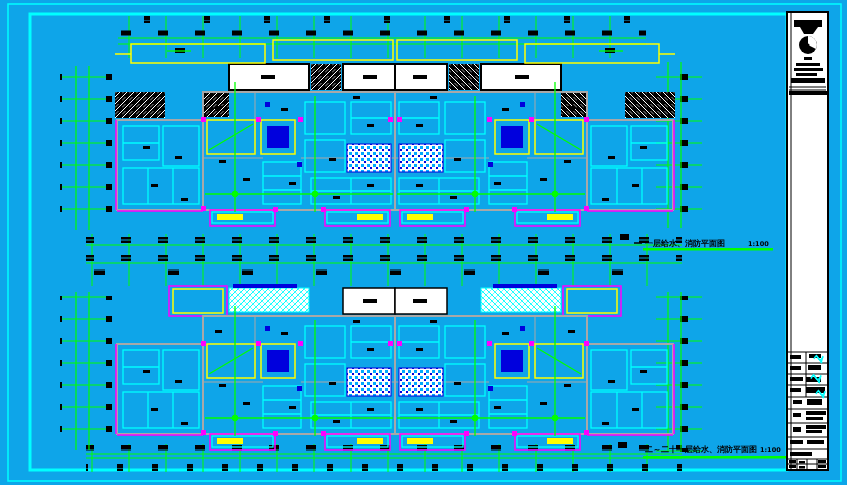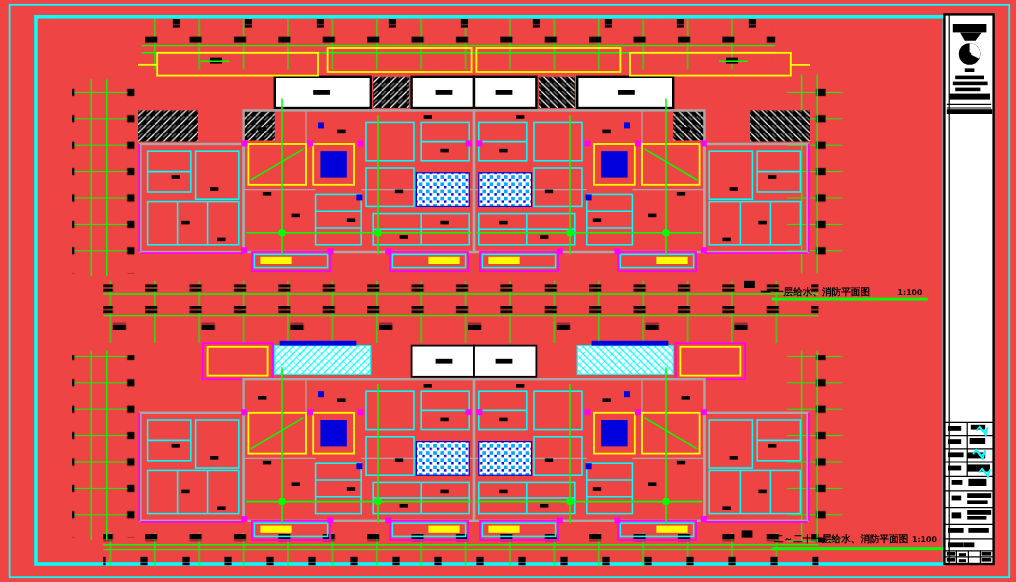--- a/index.html
+++ b/index.html
@@ -1,16 +1,16 @@
 <!DOCTYPE html>
 <html><head>
 <meta charset="utf-8">
 <style>
   html,body{margin:0;padding:0;background:#ffffff;}
-  #sheet{position:relative;width:847px;height:485px;background:#ef4444;overflow:hidden;}
+  #sheet{position:relative;width:847px;height:485px;background:#0ea5e9;overflow:hidden;}
   svg{position:absolute;left:0;top:0;}
   text{font-family:"DejaVu Sans",sans-serif;font-weight:bold;fill:#000000;}
   .frame-outer{fill:none;stroke:#00ffff;stroke-width:1.5;}
   .frame-inner{fill:none;stroke:#00ffff;stroke-width:3;}
   .dim{stroke:#00ff00;stroke-width:1.2;}
   .wall{fill:none;stroke:#a8a8a8;stroke-width:2;}
   .wallthin{fill:none;stroke:#a8a8a8;stroke-width:1;}
   .cyn{stroke:#00ffff;fill:none;stroke-width:1.3;}
   .yel{stroke:#ffff00;fill:none;stroke-width:1.5;}
   .mag{stroke:#ff00ff;fill:none;stroke-width:1.5;}

